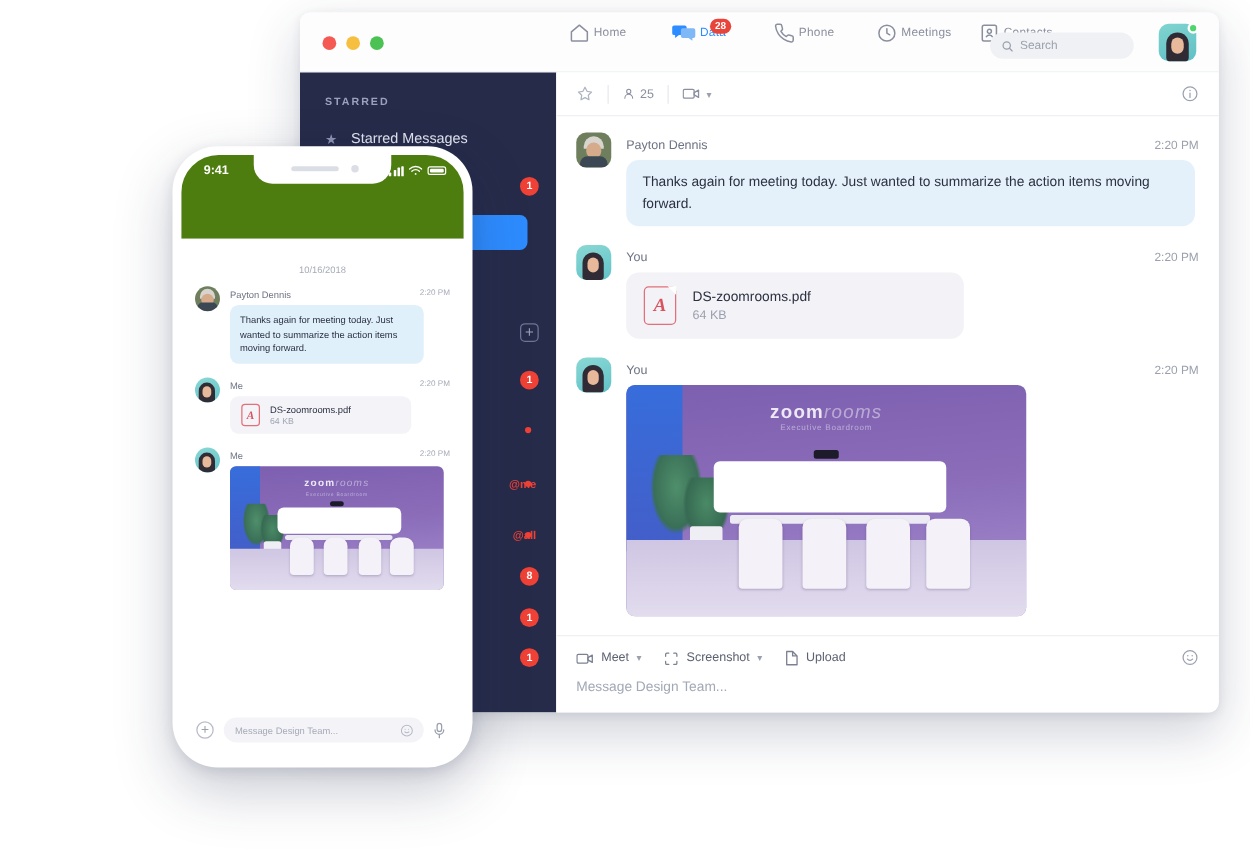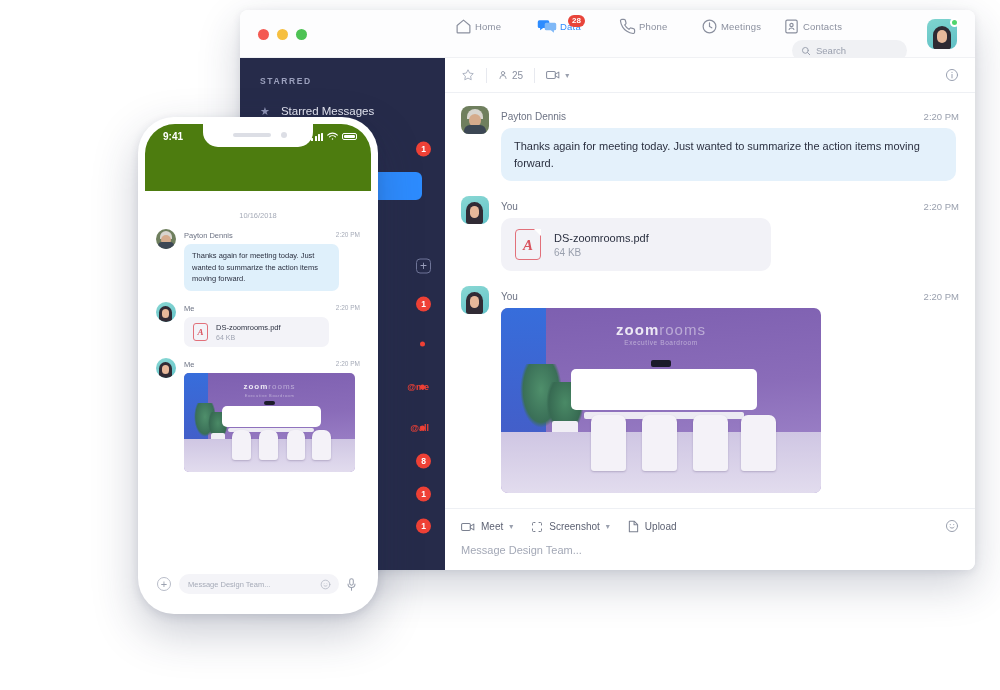--- a/index.html
+++ b/index.html
@@ -42,21 +42,21 @@
   .navitem .lb { font-size: 9.5px; color: #8a8f9e; letter-spacing: .2px; }
   .navitem.active .lb { color: #2d8cff; }
   .badge-chat {
     position: absolute; left: 31px; top: -1px;
     min-width: 17px; height: 12px; padding: 0 3px;
     background: #e8443a; color: #fff; border-radius: 7px;
     font-size: 8px; line-height: 12px; text-align: center; font-weight: 700;
   }
 
   .searchbox {
-    position: absolute; right: 68px; top: 30px;
+    position: absolute; right: 68px; top: 16px;
     width: 115px; height: 21px; background: #f0f1f4; border-radius: 11px;
     display: flex; align-items: center; gap: 5px; padding: 0 9px;
     cursor: text;
   }
   .searchbox .ph { font-size: 9.5px; color: #9aa0ae; }
   .avatar-top {
     position: absolute; right: 18px; top: 9px;
     width: 30px; height: 30px; border-radius: 8px; overflow: hidden;
     background: linear-gradient(160deg,#7fd4cf 0%, #5fc0c6 100%);
   }
@@ -183,21 +183,21 @@
     background: radial-gradient(ellipse at 50% 40%, #4a8a66 0%, #376a52 60%, transparent 70%); }
   .ph-pot { position:absolute; left:16%; bottom:25%; width:8%; height:14%; background:#f0eef5; border-radius: 2px 2px 4px 4px;}
   .ph-table { position:absolute; left:26%; top:56%; width:50%; height:4%; background:#eceaf3; border-radius:2px;}
   .ph-tleg { position:absolute; left:50%; top:60%; width:1.5%; height:14%; background:#c9c4d6;}
   .ph-chair { position:absolute; bottom:12%; width:11%; height:30%;
     background:#f4f2f8; border-radius: 7px 7px 3px 3px; box-shadow: 0 1px 2px rgba(60,40,90,.25);}
   .ph-blue { position:absolute; left:0; top:0; width:14%; height:72%;
     background: linear-gradient(180deg,#2f6fe0 0%, #3b5bc9 100%); opacity:.9;}
   .ph-wm { position:absolute; left:0; right:0; top:7%; text-align:center;
     font-size: 15px; letter-spacing: 1px; color: rgba(255,255,255,.85); font-weight: 700;}
-  .ph-wm span { color: rgba(255,255,255,.45); font-weight: 400;}
+  .ph-wm span { color: rgba(255,255,255,.45); font-weight: 400; font-style: italic;}
   .ph-wm2 { position:absolute; left:0; right:0; top:17%; text-align:center;
     font-size: 6.5px; letter-spacing: .6px; color: rgba(255,255,255,.45);}
   .photo.small .ph-wm { font-size: 8px; top: 9%;}
   .photo.small .ph-wm2 { font-size: 4px; top: 20%;}
 
   
   .composer { border-top: 1px solid #eef0f4; padding: 11px 16px 14px 16px; position: relative; flex: 0 0 auto; }
   .comp-tools { display: flex; align-items: center; gap: 18px; margin-bottom: 11px; }
   .tool { display: flex; align-items: center; gap: 6px; font-size: 10px; color: #5d6273; cursor: pointer; }
   .tool .cv { color: #7b8190; }

